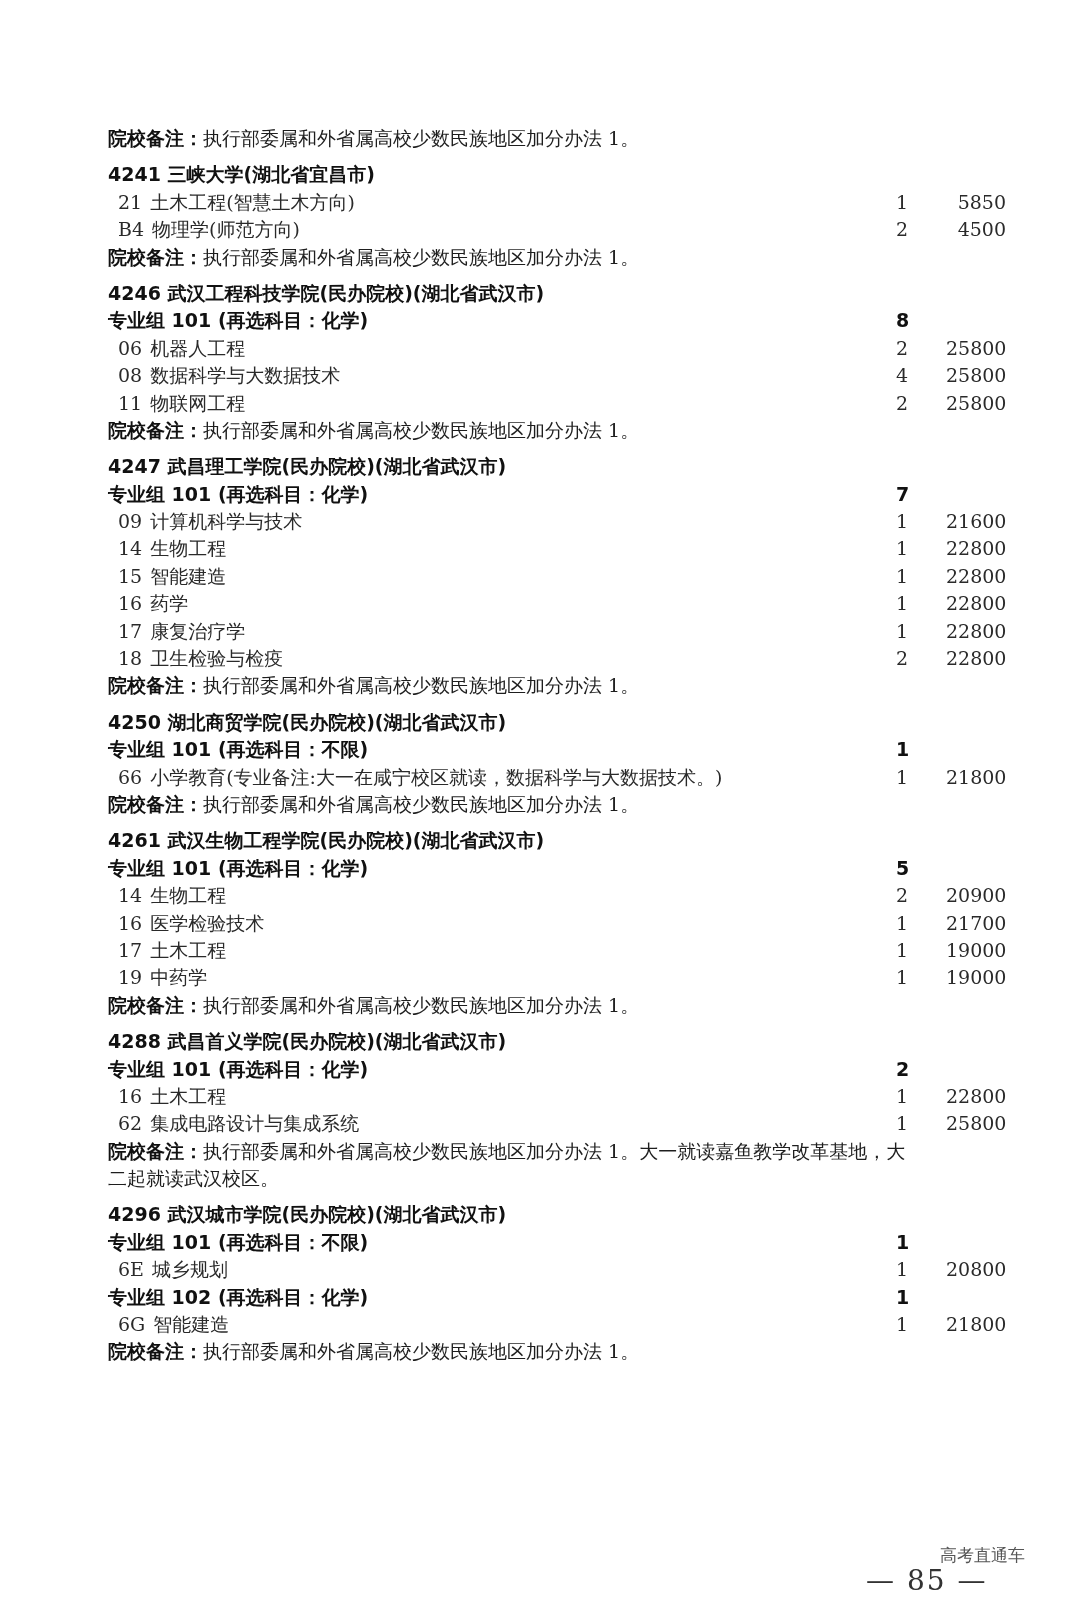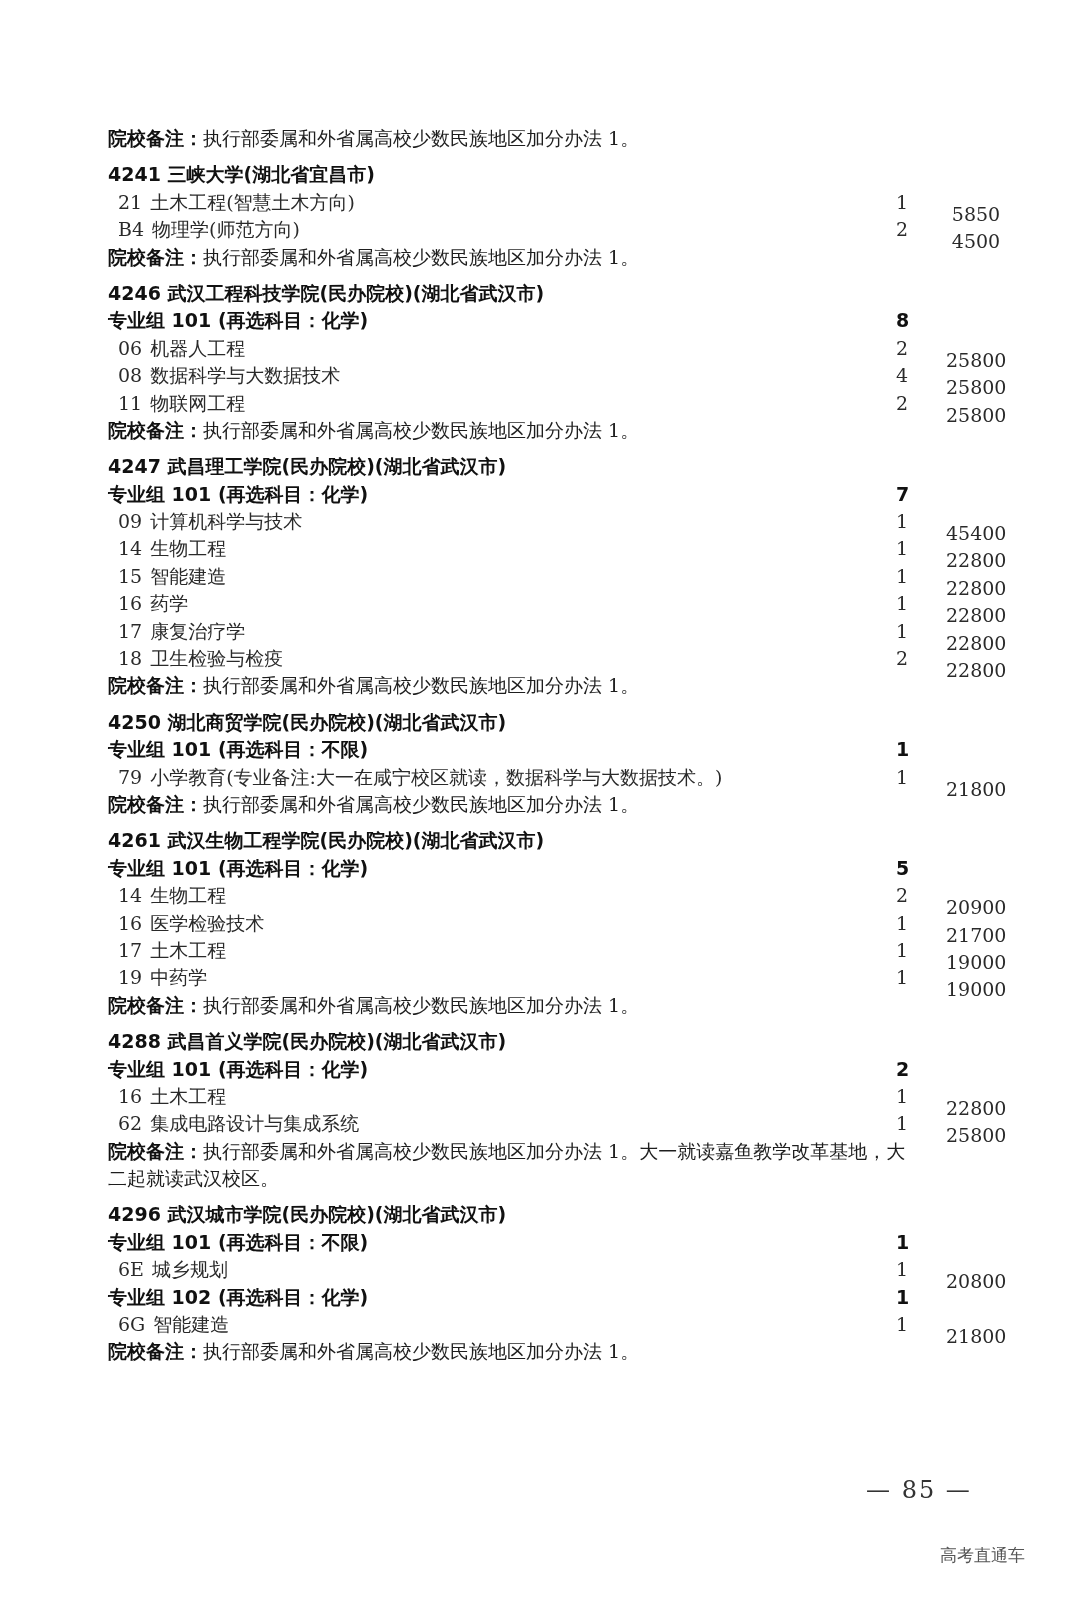--- a/index.html
+++ b/index.html
@@ -56,34 +56,34 @@
     .major-code { margin-right: 8px; }
     .col-count {
       position: absolute;
       left: 788px;
       top: 0;
       width: 20px;
     }
     .col-fee {
       position: absolute;
       left: 838px;
-      top: 12px;
+      top: 0;
       width: 60px;
-      text-align: center;
+      text-align: right;
     }
     .group-count {
       font-family: "DejaVu Sans", "Liberation Sans", sans-serif;
       font-weight: bold;
       color: #111111;
     }
     .footer-page {
       position: absolute;
       left: 866px;
-      top: 1476px;
-      font-size: 24px;
+      top: 1564px;
+      font-size: 28px;
       color: #333333;
       letter-spacing: 2px;
       white-space: nowrap;
     }
     .footer-brand {
       position: absolute;
       left: 940px;
       top: 1544px;
       font-size: 17px;
       color: #555555;
@@ -148,21 +148,21 @@
   <div class="school-gap"></div>
   <div class="school">
     <div class="line header">4247 武昌理工学院(民办院校)(湖北省武汉市)</div>
     <div class="line">
       <span class="group-label">专业组 101 (再选科目：化学)</span>
       <span class="col-count group-count">7</span>
     </div>
     <div class="line major-name">
       <span class="major-code">09</span><span>计算机科学与技术</span>
       <span class="col-count">1</span>
-      <span class="col-fee">45400</span>
+      <span class="col-fee">21600</span>
     </div>
     <div class="line major-name">
       <span class="major-code">14</span><span>生物工程</span>
       <span class="col-count">1</span>
       <span class="col-fee">22800</span>
     </div>
     <div class="line major-name">
       <span class="major-code">15</span><span>智能建造</span>
       <span class="col-count">1</span>
       <span class="col-fee">22800</span>
@@ -188,21 +188,21 @@
   </div>
 
   <div class="school-gap"></div>
   <div class="school">
     <div class="line header">4250 湖北商贸学院(民办院校)(湖北省武汉市)</div>
     <div class="line">
       <span class="group-label">专业组 101 (再选科目：不限)</span>
       <span class="col-count group-count">1</span>
     </div>
     <div class="line major-name">
-      <span class="major-code">79</span><span>小学教育(专业备注:大一在咸宁校区就读，数据科学与大数据技术。)</span>
+      <span class="major-code">66</span><span>小学教育(专业备注:大一在咸宁校区就读，数据科学与大数据技术。)</span>
       <span class="col-count">1</span>
       <span class="col-fee">21800</span>
     </div>
     <div class="line">
       <span class="note-label">院校备注：</span><span class="note-text">执行部委属和外省属高校少数民族地区加分办法 1。</span>
     </div>
   </div>
 
   <div class="school-gap"></div>
   <div class="school">

